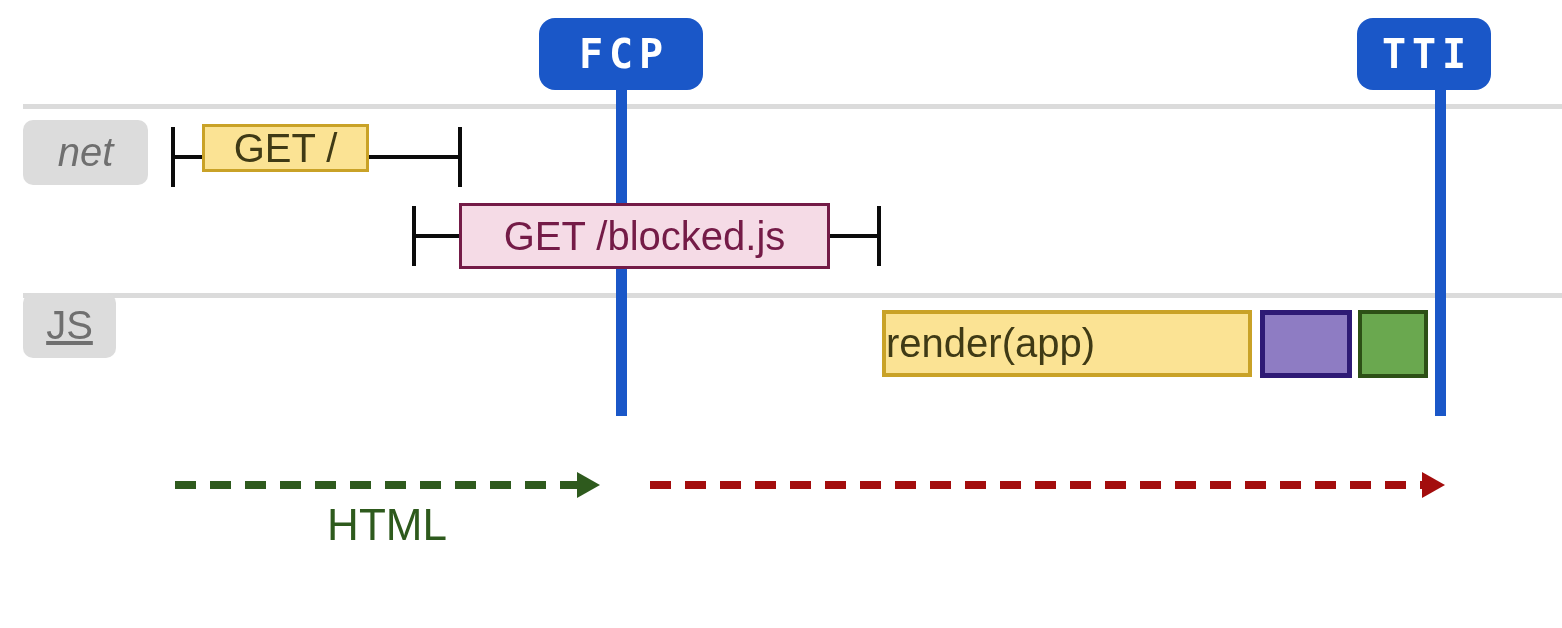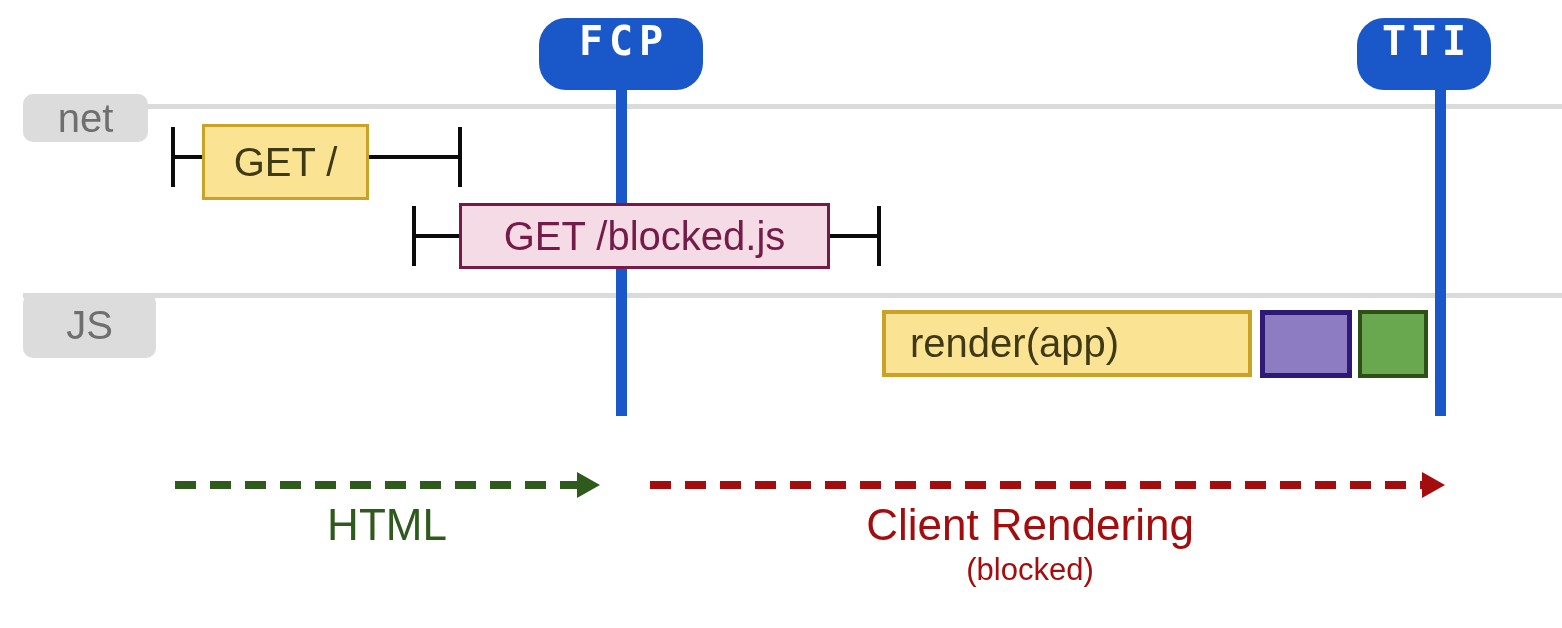--- a/index.html
+++ b/index.html
@@ -11,40 +11,40 @@
   .lane-line{position:absolute;left:23px;width:1539px;height:5px;background:var(--laneLine,#DBDBDB);z-index:1;}
   #net-line{top:104px;}
   #js-line{top:293px;}
   
   .vline{position:absolute;top:90px;height:326px;width:11px;background:var(--markerBlue,#1A57C8);z-index:2;}
   #fcp-line{left:616px;}
   #tti-line{left:1435px;}
   
   .badge{
     position:absolute;top:18px;height:72px;z-index:5;
-    background:var(--markerBlue,#1A57C8);border-radius:27px;
-    display:flex;justify-content:center;
+    background:var(--markerBlue,#1A57C8);border-radius:16px;
+    display:flex;align-items:center;justify-content:center;
     color:#ffffff;font-family:"DejaVu Sans Mono","Liberation Mono",monospace;
     font-weight:bold;font-size:40px;letter-spacing:6px;text-indent:6px;
   }
   #fcp-badge{left:539px;width:164px;}
   #tti-badge{left:1357px;width:134px;}
   
   .lane-label{
     position:absolute;z-index:3;background:var(--labelBg,#DCDCDC);border-radius:10px;
     color:var(--labelText,#6F6F6F);font-size:40px;
     display:flex;align-items:center;justify-content:center;
   }
-  #net-label{left:23px;top:94px;width:125px;height:48px;}
-  #js-label{left:23px;top:293px;width:133px;height:65px;}
+  #net-label{left:23px;top:120px;width:125px;height:65px;font-style:italic;}
+  #js-label{left:23px;top:293px;width:93px;height:65px;text-decoration:underline;}
   
   .ebox{position:absolute;z-index:3;box-sizing:border-box;display:flex;align-items:center;justify-content:center;font-size:40px;white-space:nowrap;}
-  #get-root{left:202px;top:124px;width:167px;height:76px;background:var(--yellowFill,#FBE394);border:3px solid var(--yellowBorder,#C9A227);color:var(--yellowText,#3F3A15);}
+  #get-root{left:202px;top:124px;width:167px;height:48px;background:var(--yellowFill,#FBE394);border:3px solid var(--yellowBorder,#C9A227);color:var(--yellowText,#3F3A15);}
   #get-bundle{left:459px;top:203px;width:371px;height:66px;background:var(--pinkFill,#F5DBE6);border:3px solid var(--pinkBorder,#741B47);color:var(--pinkBorder,#741B47);}
-  #render-app{left:882px;top:310px;width:370px;height:67px;background:var(--yellowFill,#FBE394);border:4px solid var(--yellowBorder,#C9A227);color:var(--yellowText,#3F3A15);justify-content:flex-start;padding-left:24px;}
+  #render-app{left:882px;top:310px;width:370px;height:67px;background:var(--yellowFill,#FBE394);border:4px solid var(--yellowBorder,#C9A227);color:var(--yellowText,#3F3A15);justify-content:flex-start;}
   #purple-task{left:1260px;top:310px;width:92px;height:68px;background:var(--purpleFill,#8E7CC3);border:5px solid var(--purpleBorder,#2E1A75);}
   #green-task{left:1358px;top:310px;width:70px;height:68px;background:var(--greenFill,#6AA84F);border:4px solid var(--greenBorder,#2D5016);}
   
   .wv{position:absolute;z-index:3;width:4px;height:60px;background:var(--whisker,#0B0B0B);}
   .wh{position:absolute;z-index:3;height:4px;background:var(--whisker,#0B0B0B);}
   #w-root-l-cap{left:171px;top:127px;}
   #w-root-l-line{left:175px;top:155px;width:27px;}
   #w-root-r-line{left:369px;top:155px;width:89px;}
   #w-root-r-cap{left:458px;top:127px;}
   #w-bundle-l-cap{left:412px;top:206px;}
@@ -116,18 +116,14 @@
     <div class="head"></div>
   </div>
   <div class="phase-arrow" id="cr-arrow">
     <div class="dash"></div>
     <div class="head"></div>
   </div>
 
   <div class="phase-text" id="html-text">
     <div class="phase-title">HTML</div>
   </div>
-  <div class="phase-text" id="cr-text">
-    <div class="phase-title">Client Rendering</div>
-    <div class="phase-sub">(blocked)</div>
-  </div>
 
 </div>
 
 </body></html>

